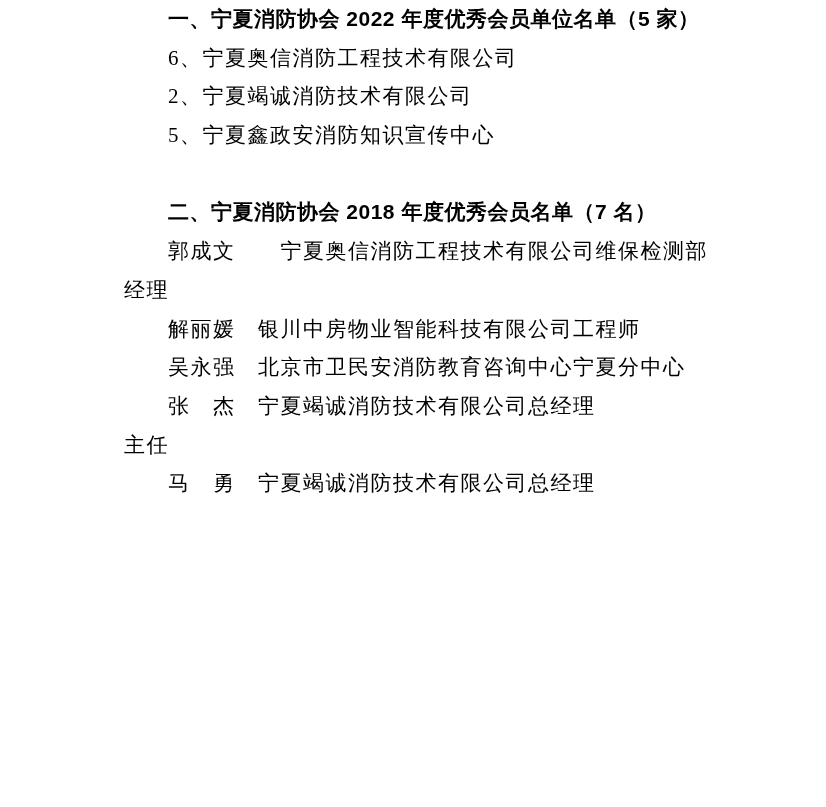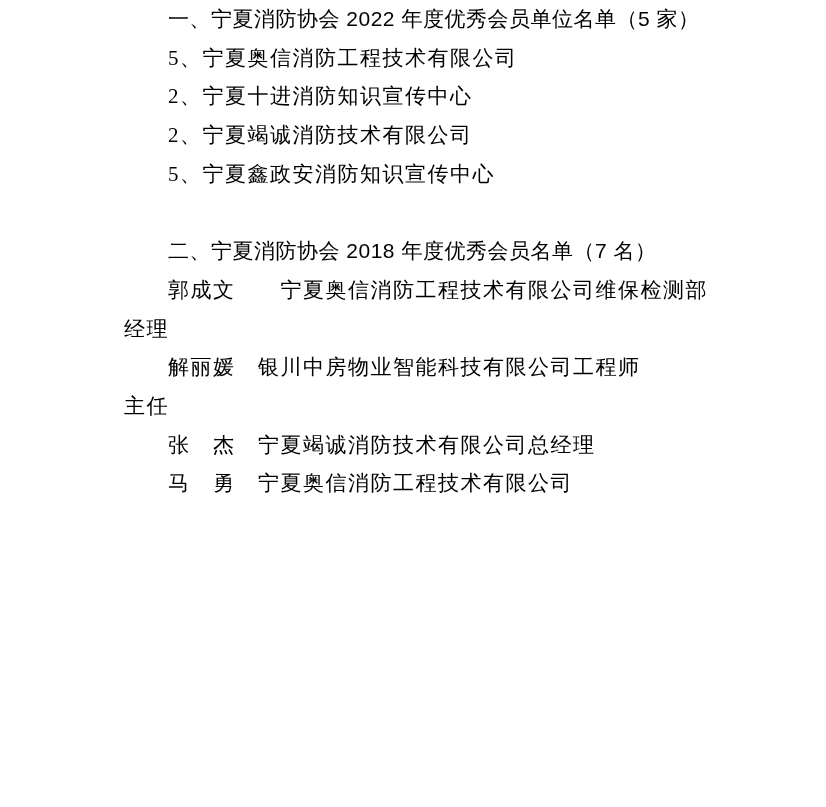--- a/index.html
+++ b/index.html
@@ -27,37 +27,37 @@
     line-height: 38.7px;
     white-space: pre;
     overflow: visible;
     letter-spacing: 1.5px;
   }
   .line.indent {
     text-indent: 44px;
   }
   .heading-line {
     font-family: "Liberation Sans", "DejaVu Sans", sans-serif;
-    font-weight: normal;
+    font-weight: bold;
     letter-spacing: 0.5px;
   }
   .blank-line {
     height: 38.7px;
   }
 </style>
 </head>
 <body>
 
 <div class="page" id="doc-page">
     <div class="line heading-line indent">一、宁夏消防协会 2022 年度优秀会员单位名单（5 家）</div>
-    <div class="line body-line indent">5、宁夏奥信消防工程技术有限公司</div>
-    <div class="line body-line indent">2、宁夏十进消防知识宣传中心</div>
+    <div class="line body-line indent">6、宁夏奥信消防工程技术有限公司</div>
     <div class="line body-line indent">2、宁夏竭诚消防技术有限公司</div>
     <div class="line body-line indent">5、宁夏鑫政安消防知识宣传中心</div>
     <div class="line blank-line"></div>
     <div class="line heading-line indent">二、宁夏消防协会 2018 年度优秀会员名单（7 名）</div>
     <div class="line body-line indent">郭成文　　宁夏奥信消防工程技术有限公司维保检测部</div>
     <div class="line body-line">经理</div>
     <div class="line body-line indent">解丽媛　银川中房物业智能科技有限公司工程师</div>
+    <div class="line body-line indent">吴永强　北京市卫民安消防教育咨询中心宁夏分中心</div>
+    <div class="line body-line indent">张　杰　宁夏竭诚消防技术有限公司总经理</div>
     <div class="line body-line">主任</div>
-    <div class="line body-line indent">张　杰　宁夏竭诚消防技术有限公司总经理</div>
-    <div class="line body-line indent">马　勇　宁夏奥信消防工程技术有限公司</div>
+    <div class="line body-line indent">马　勇　宁夏竭诚消防技术有限公司总经理</div>
   </div>
 
 </body></html>

